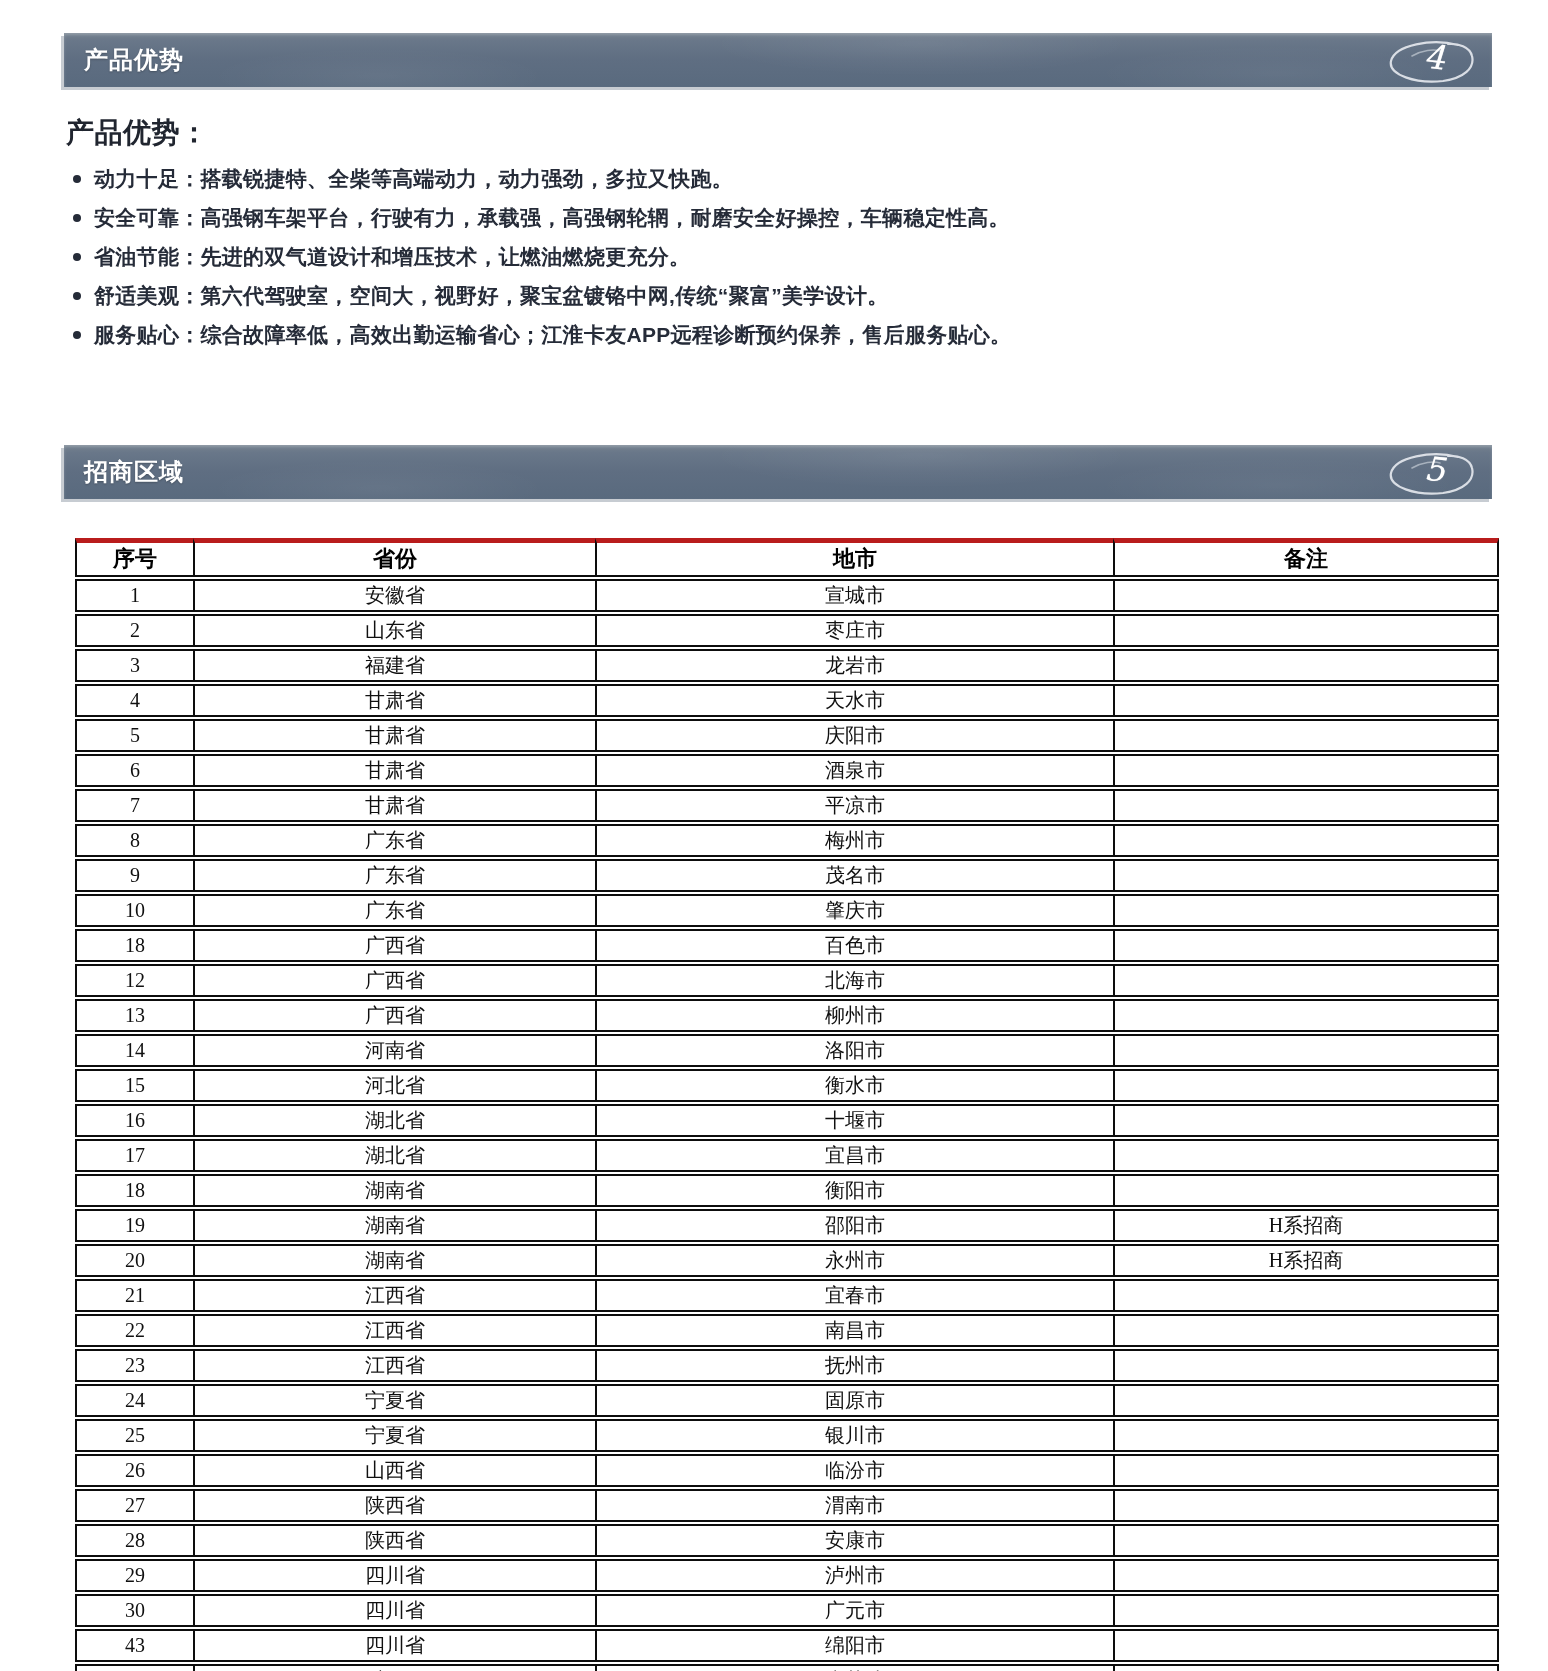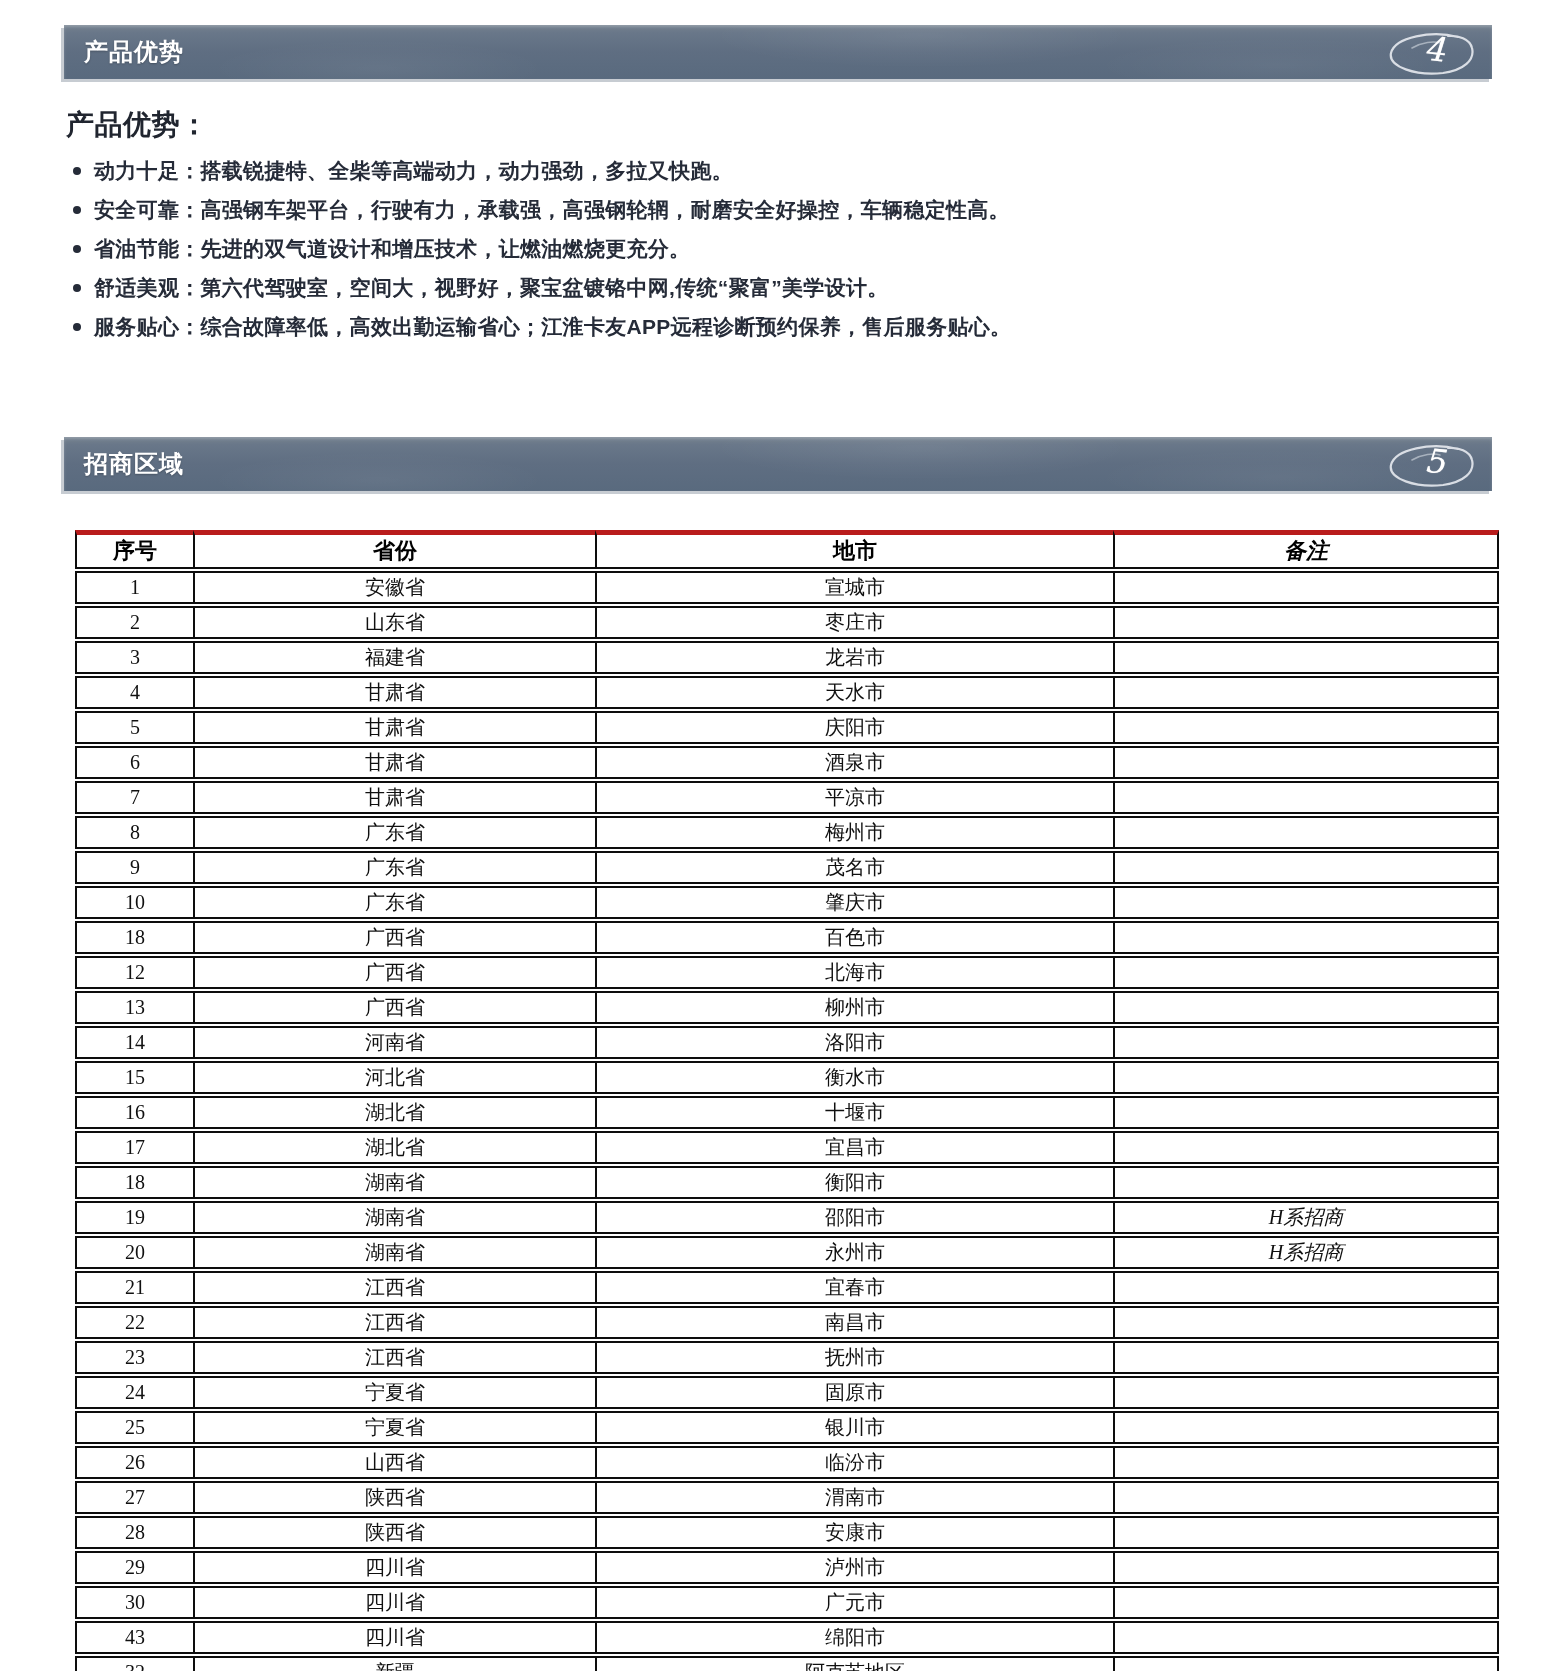--- a/index.html
+++ b/index.html
@@ -39,21 +39,21 @@
   .page-mark .page-num{
     position:absolute;right:30px;top:2px;
     color:#ffffff;
     font-family:"DejaVu Serif","Liberation Serif",serif;
     font-style:italic;font-size:33px;font-weight:500;
     transform:rotate(6deg);
     text-shadow:0 0 1px rgba(255,255,255,0.6);
   }
 
   
-  .sec1{padding-top:25px;}
+  .sec1{padding-top:33px;}
   .heading{
     margin:27px 12px 0 66px;
     font-size:28px;font-weight:800;
     color:#20252f;letter-spacing:0.5px;
   }
   .bullet-list{
     list-style:none;
     margin:16px 0 8px 70px;padding:0;
   }
   .bullet-item{
@@ -89,21 +89,21 @@
   .region-table col.c-remark{width:27.1%;}
   .region-table th,.region-table td{
     box-sizing:border-box;
     border-top:2px solid #0d0d0d;
     border-bottom:2px solid #0d0d0d;
     border-left:2px solid #0d0d0d;
     text-align:center;vertical-align:middle;
     background:#ffffff;
     overflow:hidden;white-space:nowrap;
   }
-  .region-table th:last-child,.region-table td:last-child{border-right:2px solid #0d0d0d;font-style:italic;}
+  .region-table th:last-child,.region-table td:last-child{border-right:2px solid #0d0d0d;}
   .region-table th{
     height:34px;
     border-top:5px solid #b91c1c;
     font-size:22px;font-weight:700;color:#000000;
   }
   .region-table td{
     height:26px;
     font-size:20px;font-weight:400;color:#101010;
   }
 </style>

